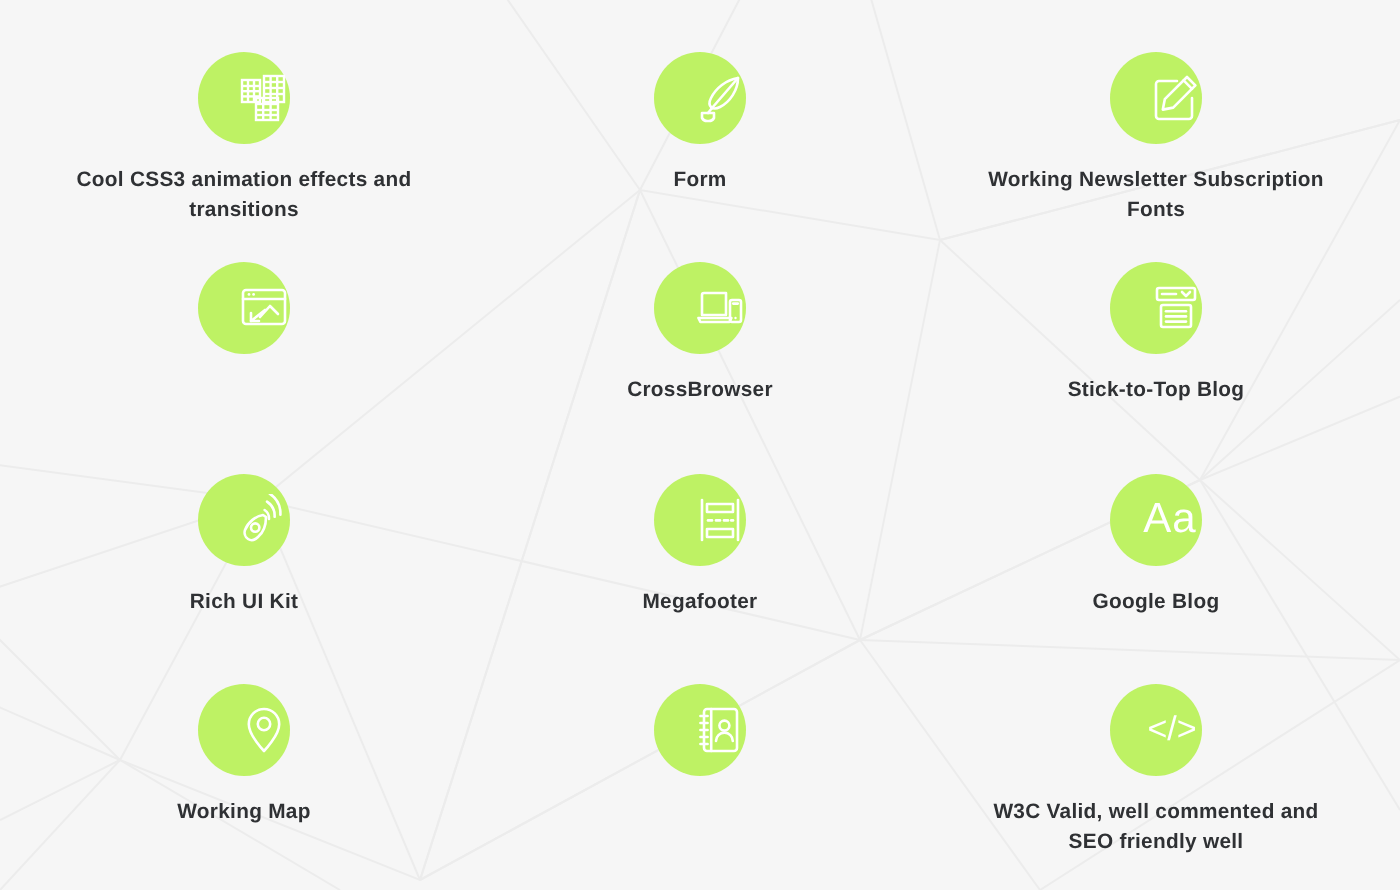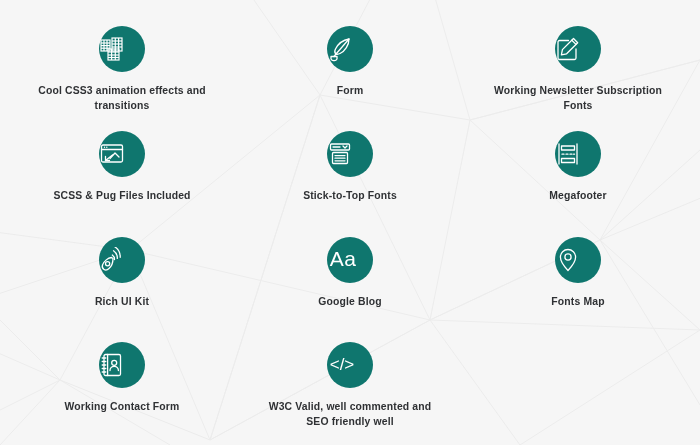--- a/index.html
+++ b/index.html
@@ -33,24 +33,24 @@
     display: flex;
     flex-direction: column;
     align-items: center;
     justify-content: flex-start;
     padding-top: 12px;
   }
   .feature-icon-circle {
     width: 46px;
     height: 46px;
     border-radius: 50%;
-    background: #0f766e;
+    background: #bef264;
     display: flex;
     align-items: center;
-    justify-content: flex-start;
+    justify-content: flex-end;
     flex: 0 0 auto;
   }
   .feature-icon-circle svg { display: block; }
   .feature-label {
     margin-top: 12px;
     font-size: 10.4px;
     font-weight: bold;
     line-height: 1.42;
     color: #2f3134;
     text-align: center;
@@ -163,102 +163,112 @@
       <svg width="26" height="26" viewBox="0 0 26 26" fill="none" stroke="#ffffff" stroke-width="1.3" stroke-linecap="round" stroke-linejoin="round">
         <rect x="2.5" y="4" width="21" height="17" rx="1.5"></rect>
         <line x1="2.5" y1="8.5" x2="23.5" y2="8.5"></line>
         <circle cx="5.5" cy="6.2" r="0.7" fill="#ffffff" stroke="none"></circle>
         <circle cx="7.8" cy="6.2" r="0.7" fill="#ffffff" stroke="none"></circle>
         <path d="M11 17.5 l5 -5.5 l4 4"></path>
         <path d="M13.5 14 L6.5 19.5"></path>
         <path d="M6.5 19.5 l0 -4 M6.5 19.5 l4 0"></path>
       </svg>
     </span>
-    <div class="feature-label">SCSS &amp; Pug Files Included</div>
-  </div>
-
+  </div>
+
+  <div class="feature-item">
+    <span class="feature-icon-circle">
+      <svg width="26" height="26" viewBox="0 0 26 26" fill="none" stroke="#ffffff" stroke-width="1.3" stroke-linecap="round" stroke-linejoin="round">
+        <path d="M4 6.5 a1 1 0 0 1 1 -1 h11 v11 H4 z"></path>
+        <path d="M2.2 18 h16.5 l-1 2 H3.2 z"></path>
+        <rect x="18" y="9" width="5.5" height="11" rx="1"></rect>
+        <line x1="19.6" y1="10.8" x2="21.9" y2="10.8"></line>
+        <circle cx="20.75" cy="18" r="0.6" fill="#ffffff" stroke="none"></circle>
+      </svg>
+    </span>
+    <div class="feature-label">CrossBrowser</div>
+  </div>
 
   <div class="feature-item">
     <span class="feature-icon-circle">
       <svg width="26" height="26" viewBox="0 0 26 26" fill="none" stroke="#ffffff" stroke-width="1.3" stroke-linecap="round" stroke-linejoin="round">
         <rect x="3.5" y="3" width="19" height="6" rx="1"></rect>
         <line x1="6" y1="6" x2="13" y2="6"></line>
         <path d="M16 5 l2 2 l2 -2"></path>
         <rect x="5.5" y="11.5" width="15" height="11" rx="1"></rect>
         <line x1="8" y1="14.6" x2="18" y2="14.6"></line>
         <line x1="8" y1="17.2" x2="18" y2="17.2"></line>
         <line x1="8" y1="19.8" x2="18" y2="19.8"></line>
       </svg>
     </span>
-    <div class="feature-label">Stick-to-Top Fonts</div>
+    <div class="feature-label">Stick-to-Top Blog</div>
+  </div>
+
+  <div class="feature-item">
+    <span class="feature-icon-circle">
+      <svg width="26" height="26" viewBox="0 0 26 26" fill="none" stroke="#ffffff" stroke-width="1.3" stroke-linecap="round" stroke-linejoin="round">
+        <path d="M12.5 10.5 C9 11 5 14 3.5 18 C3 19.5 3.5 21.5 5 22.5 C6.5 23.5 8.5 23 10 21.5 C13 19 14 15 14 11.5 z"></path>
+        <circle cx="8.6" cy="16.8" r="2.1"></circle>
+        <path d="M15.5 12.5 a5 5 0 0 0 -2.2 -4.5"></path>
+        <path d="M18.3 11.4 a8.5 8.5 0 0 0 -3.8 -7.6"></path>
+        <path d="M21.2 10.3 a12 12 0 0 0 -5.4 -10.5"></path>
+      </svg>
+    </span>
+    <div class="feature-label">Rich UI Kit</div>
   </div>
 
   <div class="feature-item">
     <span class="feature-icon-circle">
       <svg width="26" height="26" viewBox="0 0 26 26" fill="none" stroke="#ffffff" stroke-width="1.3" stroke-linecap="round" stroke-linejoin="round">
         <line x1="4" y1="3" x2="4" y2="23"></line>
         <line x1="22" y1="3" x2="22" y2="23"></line>
         <rect x="6.5" y="5" width="13" height="4"></rect>
         <rect x="6.5" y="17.5" width="13" height="4"></rect>
         <line x1="7" y1="13.2" x2="9" y2="13.2"></line>
         <line x1="11" y1="13.2" x2="13" y2="13.2"></line>
         <line x1="15" y1="13.2" x2="17" y2="13.2"></line>
         <line x1="18.6" y1="13.2" x2="19.5" y2="13.2"></line>
       </svg>
     </span>
     <div class="feature-label">Megafooter</div>
   </div>
 
   <div class="feature-item">
     <span class="feature-icon-circle">
-      <svg width="26" height="26" viewBox="0 0 26 26" fill="none" stroke="#ffffff" stroke-width="1.3" stroke-linecap="round" stroke-linejoin="round">
-        <path d="M12.5 10.5 C9 11 5 14 3.5 18 C3 19.5 3.5 21.5 5 22.5 C6.5 23.5 8.5 23 10 21.5 C13 19 14 15 14 11.5 z"></path>
-        <circle cx="8.6" cy="16.8" r="2.1"></circle>
-        <path d="M15.5 12.5 a5 5 0 0 0 -2.2 -4.5"></path>
-        <path d="M18.3 11.4 a8.5 8.5 0 0 0 -3.8 -7.6"></path>
-        <path d="M21.2 10.3 a12 12 0 0 0 -5.4 -10.5"></path>
-      </svg>
-    </span>
-    <div class="feature-label">Rich UI Kit</div>
-  </div>
-
-  <div class="feature-item">
-    <span class="feature-icon-circle">
       <svg width="32" height="26" viewBox="0 0 32 26">
         <text class="aa-text" x="16" y="19" text-anchor="middle">Aa</text>
       </svg>
     </span>
     <div class="feature-label">Google Blog</div>
   </div>
 
   <div class="feature-item">
     <span class="feature-icon-circle">
       <svg width="26" height="26" viewBox="0 0 26 26" fill="none" stroke="#ffffff" stroke-width="1.3" stroke-linecap="round" stroke-linejoin="round">
         <path d="M13 2.5 c-4.2 0 -7.6 3.4 -7.6 7.6 c0 5.6 7.6 13.4 7.6 13.4 s7.6 -7.8 7.6 -13.4 c0 -4.2 -3.4 -7.6 -7.6 -7.6 z"></path>
         <circle cx="13" cy="10" r="3.1"></circle>
       </svg>
     </span>
-    <div class="feature-label">Fonts Map</div>
+    <div class="feature-label">Working Map</div>
   </div>
 
   <div class="feature-item">
     <span class="feature-icon-circle">
       <svg width="26" height="26" viewBox="0 0 26 26" fill="none" stroke="#ffffff" stroke-width="1.3" stroke-linecap="round" stroke-linejoin="round">
         <rect x="5" y="2.5" width="16.5" height="21" rx="1.5"></rect>
         <line x1="8.6" y1="2.5" x2="8.6" y2="23.5"></line>
         <line x1="3.2" y1="6" x2="6.8" y2="6"></line>
         <line x1="3.2" y1="9.5" x2="6.8" y2="9.5"></line>
         <line x1="3.2" y1="13" x2="6.8" y2="13"></line>
         <line x1="3.2" y1="16.5" x2="6.8" y2="16.5"></line>
         <line x1="3.2" y1="20" x2="6.8" y2="20"></line>
         <circle cx="15.2" cy="10.8" r="2.5"></circle>
         <path d="M11 18.5 a4.2 4.2 0 0 1 8.4 0"></path>
       </svg>
     </span>
-    <div class="feature-label">Working Contact Form</div>
   </div>
 
   <div class="feature-item">
     <span class="feature-icon-circle">
       <svg width="30" height="26" viewBox="0 0 30 26">
         <text class="code-text" x="15" y="18" text-anchor="middle">&lt;/&gt;</text>
       </svg>
     </span>
     <div class="feature-label">W3C Valid, well commented and SEO friendly well</div>
   </div>

